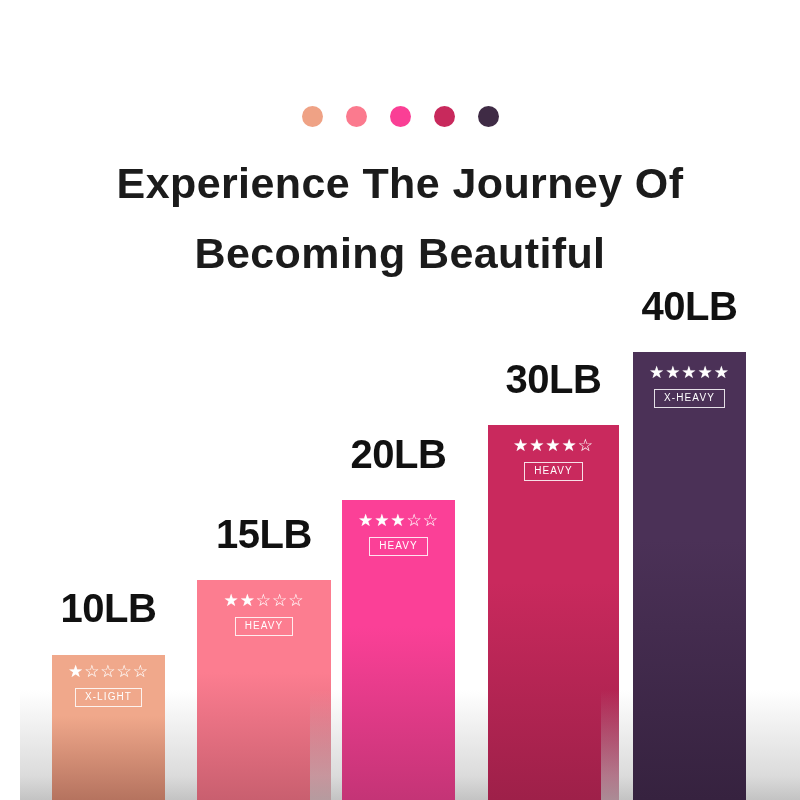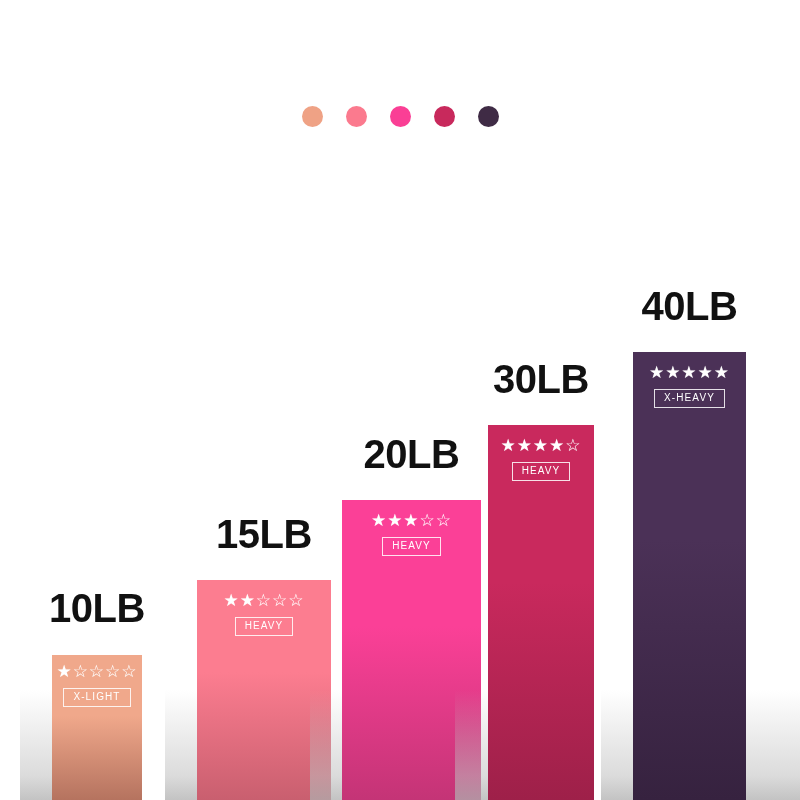--- a/index.html
+++ b/index.html
@@ -123,53 +123,57 @@
 <div id="stage">
 
   <div id="dots-row">
       <div class="dot" style="background: rgb(239, 162, 133);"></div>
       <div class="dot" style="background: rgb(251, 122, 142);"></div>
       <div class="dot" style="background: rgb(250, 63, 149);"></div>
       <div class="dot" style="background: rgb(200, 41, 92);"></div>
       <div class="dot" style="background: rgb(63, 43, 69);"></div>
     </div>
 
+  <div id="heading">
+    <span class="hline">Experience The Journey Of</span>
+    <span class="hline">Becoming Beautiful</span>
+  </div>
 
   <div id="chart">
-      <div class="bar-group" style="left: 52px; width: 90px; height: 145px;">
+      <div class="bar-group" style="left: 52px; width: 113px; height: 145px;">
         <div class="bar-label" style="top: -69px;">10LB</div>
         <div class="bar" style="height: 145px; background: linear-gradient(rgb(240, 168, 139) 0%, rgb(240, 168, 139) 42%, rgb(181, 115, 95) 100%);">
           <div class="badge-wrap" style="top: 8px;">
             <div class="stars">★☆☆☆☆</div>
             <div class="tier-box">X-LIGHT</div>
           </div>
         </div>
       </div>
       <div class="gap-shade" style="left: 20px; width: 32px;"></div>
       <div class="bar-group" style="left: 197px; width: 134px; height: 220px;">
         <div class="bar-label" style="top: -68px;">15LB</div>
         <div class="bar" style="height: 220px; background: linear-gradient(rgb(252, 125, 144) 0%, rgb(252, 125, 144) 42%, rgb(201, 95, 111) 100%);">
           <div class="badge-wrap" style="top: 12px;">
             <div class="stars">★★☆☆☆</div>
             <div class="tier-box">HEAVY</div>
           </div>
         </div>
       </div>
       <div class="gap-shade" style="left: 165px; width: 32px;"></div>
-      <div class="bar-group" style="left: 342px; width: 113px; height: 300px; padding-left: 26px;">
+      <div class="bar-group" style="left: 342px; width: 113px; height: 300px;">
         <div class="bar-label" style="top: -68px;">20LB</div>
         <div class="bar" style="height: 300px; background: linear-gradient(rgb(251, 64, 151) 0%, rgb(251, 64, 151) 42%, rgb(196, 52, 118) 100%);">
           <div class="badge-wrap" style="top: 12px;">
             <div class="stars">★★★☆☆</div>
             <div class="tier-box">HEAVY</div>
           </div>
         </div>
       </div>
       <div class="gap-shade" style="left: 310px; width: 32px;"></div>
-      <div class="bar-group" style="left: 488px; width: 106px; height: 375px;">
+      <div class="bar-group" style="left: 488px; width: 131px; height: 375px;">
         <div class="bar-label" style="top: -68px;">30LB</div>
         <div class="bar" style="height: 375px; background: linear-gradient(rgb(201, 41, 93) 0%, rgb(201, 41, 93) 42%, rgb(158, 32, 73) 100%);">
           <div class="badge-wrap" style="top: 12px;">
             <div class="stars">★★★★☆</div>
             <div class="tier-box">HEAVY</div>
           </div>
         </div>
       </div>
       <div class="gap-shade" style="left: 455px; width: 33px;"></div>
       <div class="bar-group" style="left: 633px; width: 113px; height: 448px;">

